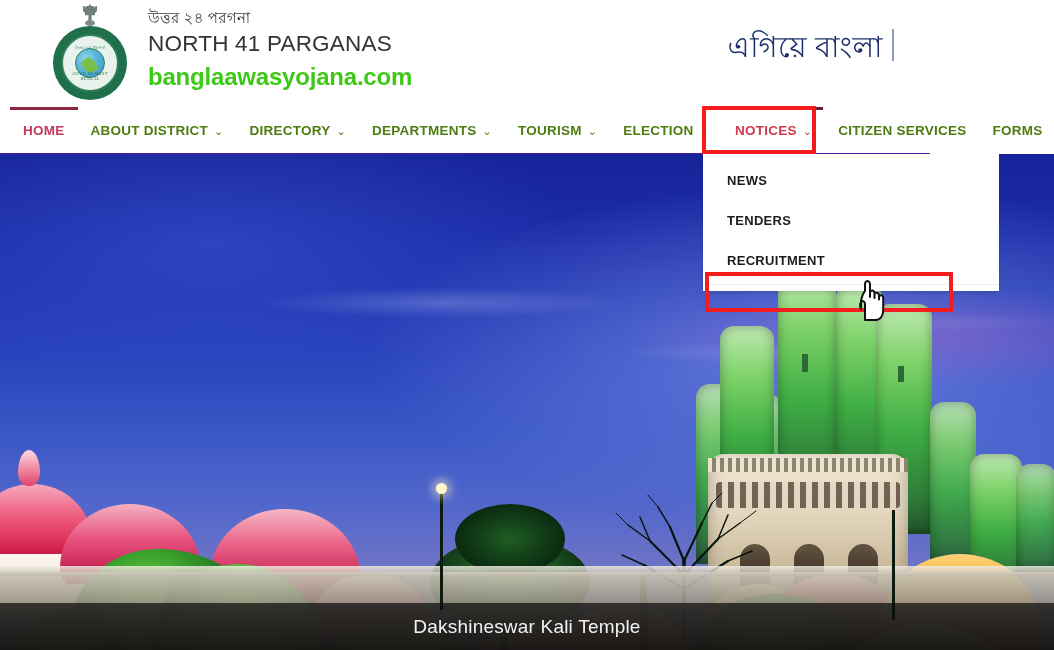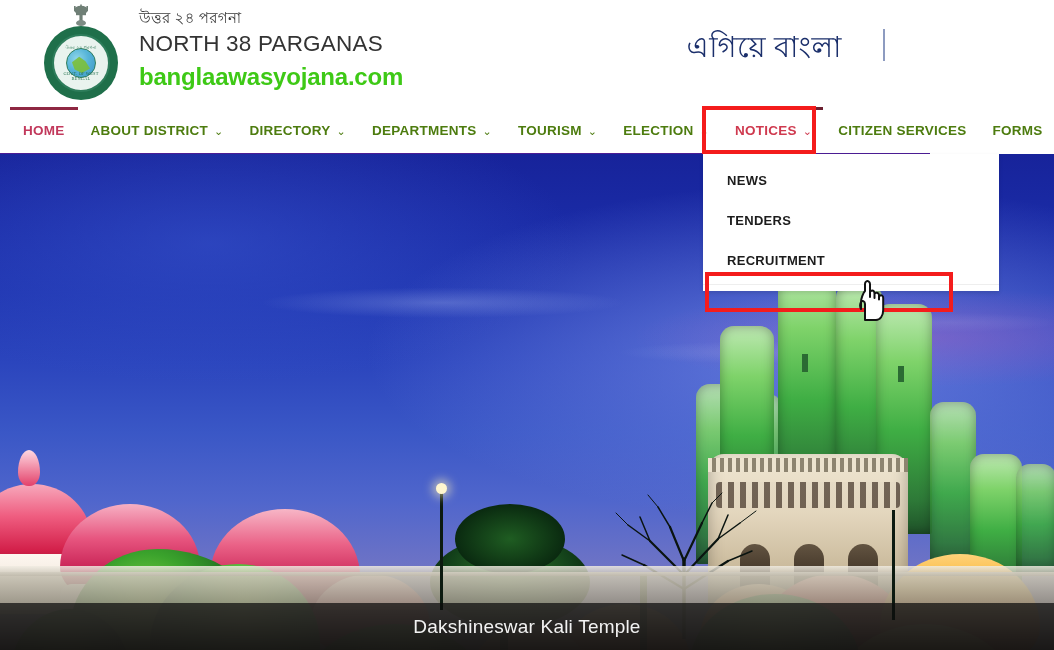--- a/index.html
+++ b/index.html
@@ -6,21 +6,21 @@
   * { box-sizing: border-box; margin: 0; padding: 0; }
   html, body {
     width: 1054px; height: 650px;
     overflow: hidden;
     font-family: "Liberation Sans", sans-serif;
     background: #ffffff;
   }
 
   
   .header {
-    position: absolute; left: 6px; top: 0;
+    position: absolute; left: 15px; top: 0;
     width: 898px; height: 107px;
     background: #ffffff;
     display: flex; align-items: center;
   }
   .emblem-wrap {
     position: absolute; left: 33px; top: 4px;
     width: 84px; height: 98px;
   }
   .ashoka {
     position: absolute; left: 50%; top: 0; transform: translateX(-50%);
@@ -83,21 +83,20 @@
     color: #3ec916;
     line-height: 30px;
     letter-spacing: -.2px;
     margin-top: 3px;
   }
 
   .brand-right {
     position: absolute; right: 10px; top: 25px;
     display: flex; align-items: baseline;
     color: #1b2f6b;
-    gap: 32px;
   }
   .brand-bn {
     font-family: "Liberation Serif", serif;
     font-size: 29px;
     letter-spacing: .5px;
     color: #1b2f6b;
     line-height: 34px;
   }
   .brand-sep {
     display: inline-block;
@@ -341,21 +340,21 @@
       <div class="seal-mid">
         <div class="seal-text-top">উত্তর ২৪ পরগনা</div>
         <div class="seal-inner"></div>
         <div class="seal-text-bot">GOVT. OF WEST BENGAL</div>
       </div>
     </div>
   </div>
 
   <div class="title-block">
     <div class="title-bn">উত্তর ২৪ পরগনা</div>
-    <div class="title-en">NORTH 38 PARGANAS</div>
+    <div class="title-en">NORTH 41 PARGANAS</div>
     <div class="title-site">banglaawasyojana.com</div>
   </div>
 
   <div class="brand-right">
     <span class="brand-bn">এগিয়ে বাংলা</span>
     <span class="brand-sep"></span>
   </div>
 </div>
 
 <div class="nav">

